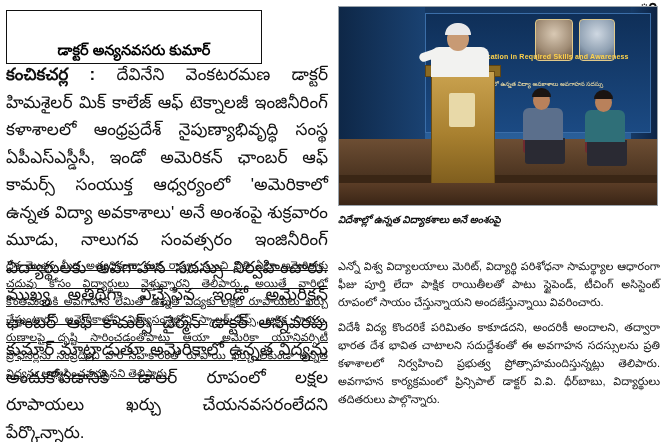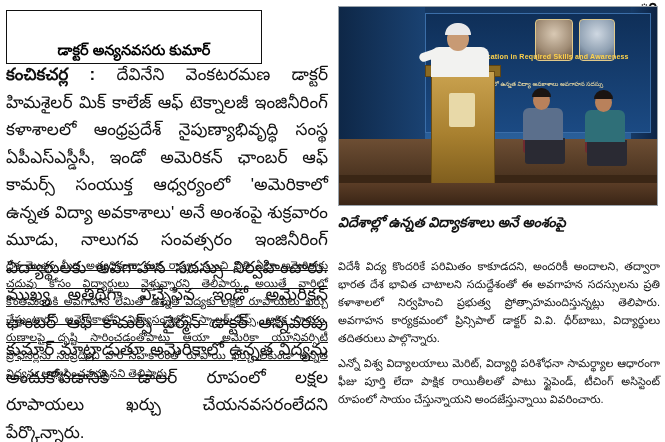--- a/index.html
+++ b/index.html
@@ -302,21 +302,21 @@
     width: 86px;
     height: 132px;
     background: linear-gradient(90deg, #0e2747 0%, #1a4272 100%);
   }
   
   .caption {
     position: absolute;
     left: 338px;
     top: 212px;
     width: 322px;
-    font-size: 14px;
+    font-size: 10px;
     font-weight: bold;
     font-style: italic;
     line-height: 1.55;
     color: #111;
   }
   
   .right-body {
     position: absolute;
     left: 338px;
     top: 258px;
@@ -402,17 +402,17 @@
 
       <div class="floor-mat"></div>
     </div>
   </div>
 
   <div class="caption">
     <div>విదేశాల్లో ఉన్నత విద్యాకశాలు అనే అంశంపై</div>
   </div>
 
   <div class="right-body">
+    <p>ఎన్నో విశ్వ విద్యాలయాలు మెరిట్, విద్యార్థి పరిశోధనా సామర్థ్యాల ఆధారంగా ఫీజు పూర్తి లేదా పాక్షిక రాయితీలతో పాటు స్టైపెండ్, టీచింగ్ అసిస్టెంట్ రూపంలో సాయం చేస్తున్నాయని అందజేస్తున్నాయి వివరించారు.</p>
     <p>విదేశీ విద్య కొందరికే పరిమితం కాకూడదని, అందరికీ అందాలని, తద్వారా భారత దేశ భావిత చాటాలని సదుద్దేశంతో ఈ అవగాహన సదస్సులను ప్రతి కళాశాలలో నిర్వహించి ప్రభుత్వ ప్రోత్సాహమందిస్తున్నట్లు తెలిపారు. అవగాహన కార్యక్రమంలో ప్రిన్సిపాల్ డాక్టర్ వి.వి. ధీర్‌బాబు, విద్యార్థులు తదితరులు పాల్గొన్నారు.</p>
-    <p>ఎన్నో విశ్వ విద్యాలయాలు మెరిట్, విద్యార్థి పరిశోధనా సామర్థ్యాల ఆధారంగా ఫీజు పూర్తి లేదా పాక్షిక రాయితీలతో పాటు స్టైపెండ్, టీచింగ్ అసిస్టెంట్ రూపంలో సాయం చేస్తున్నాయని అందజేస్తున్నాయి వివరించారు.</p>
   </div>
 
 </div>
 
 </body></html>

